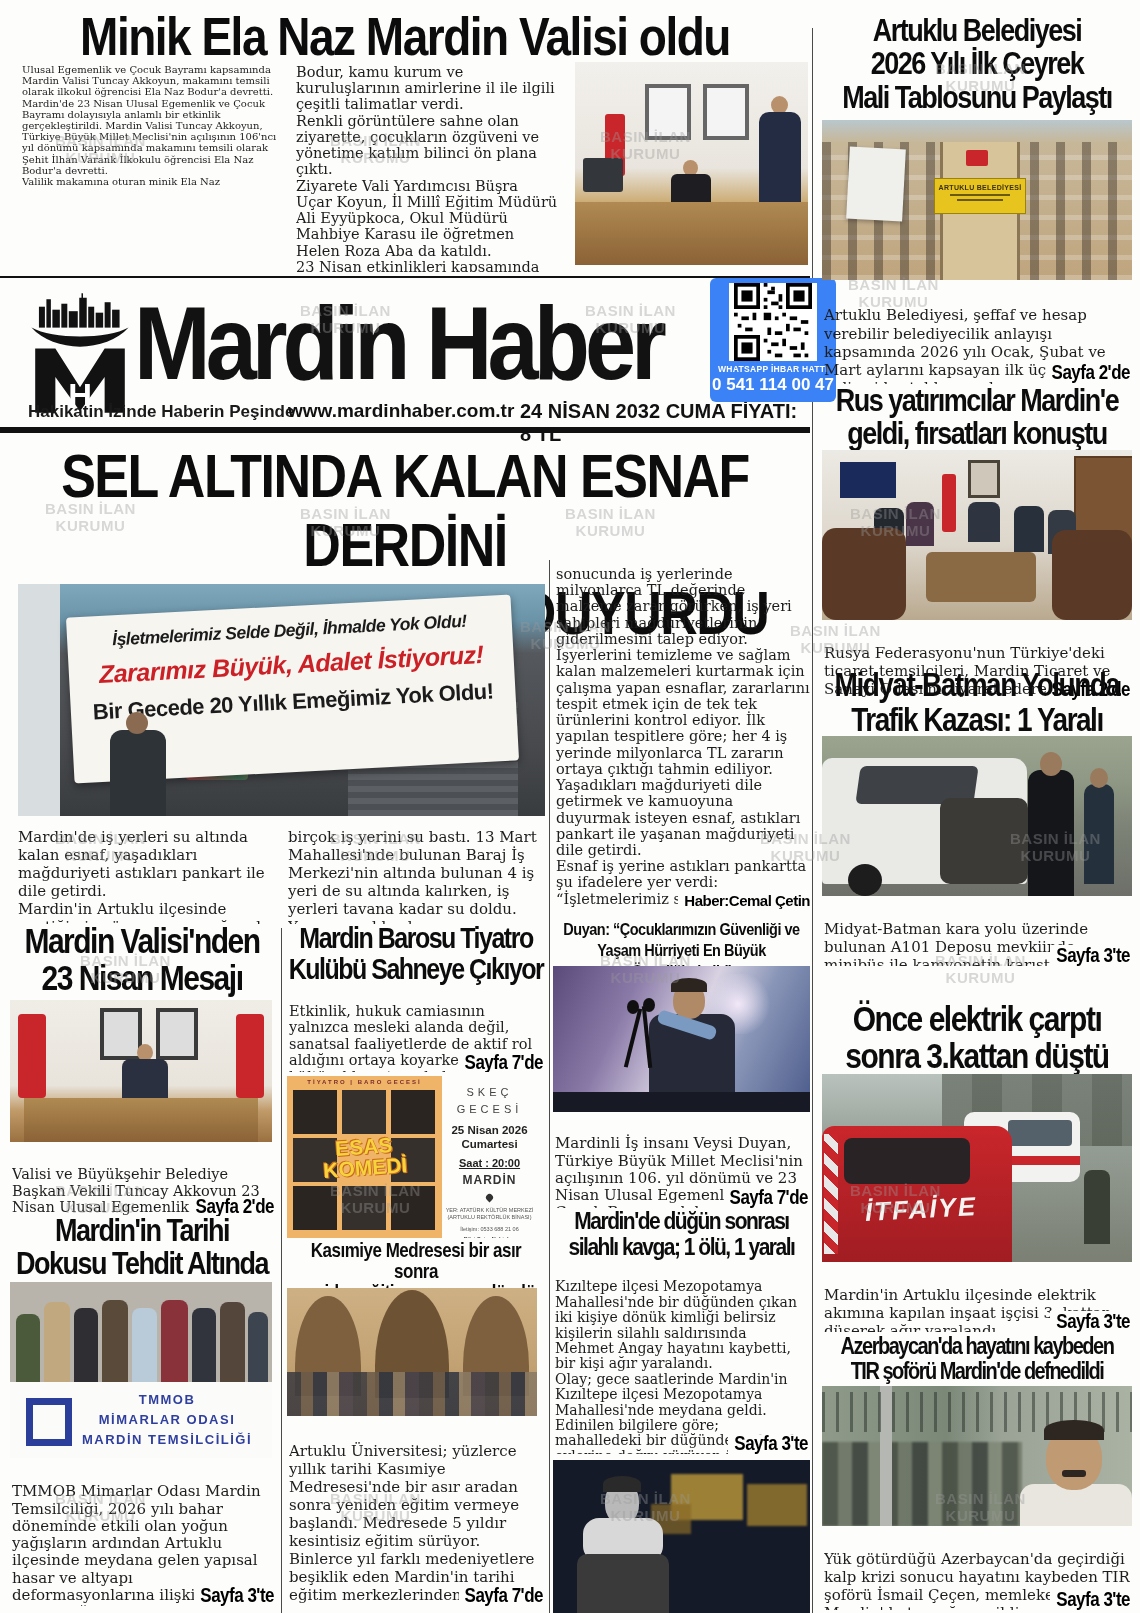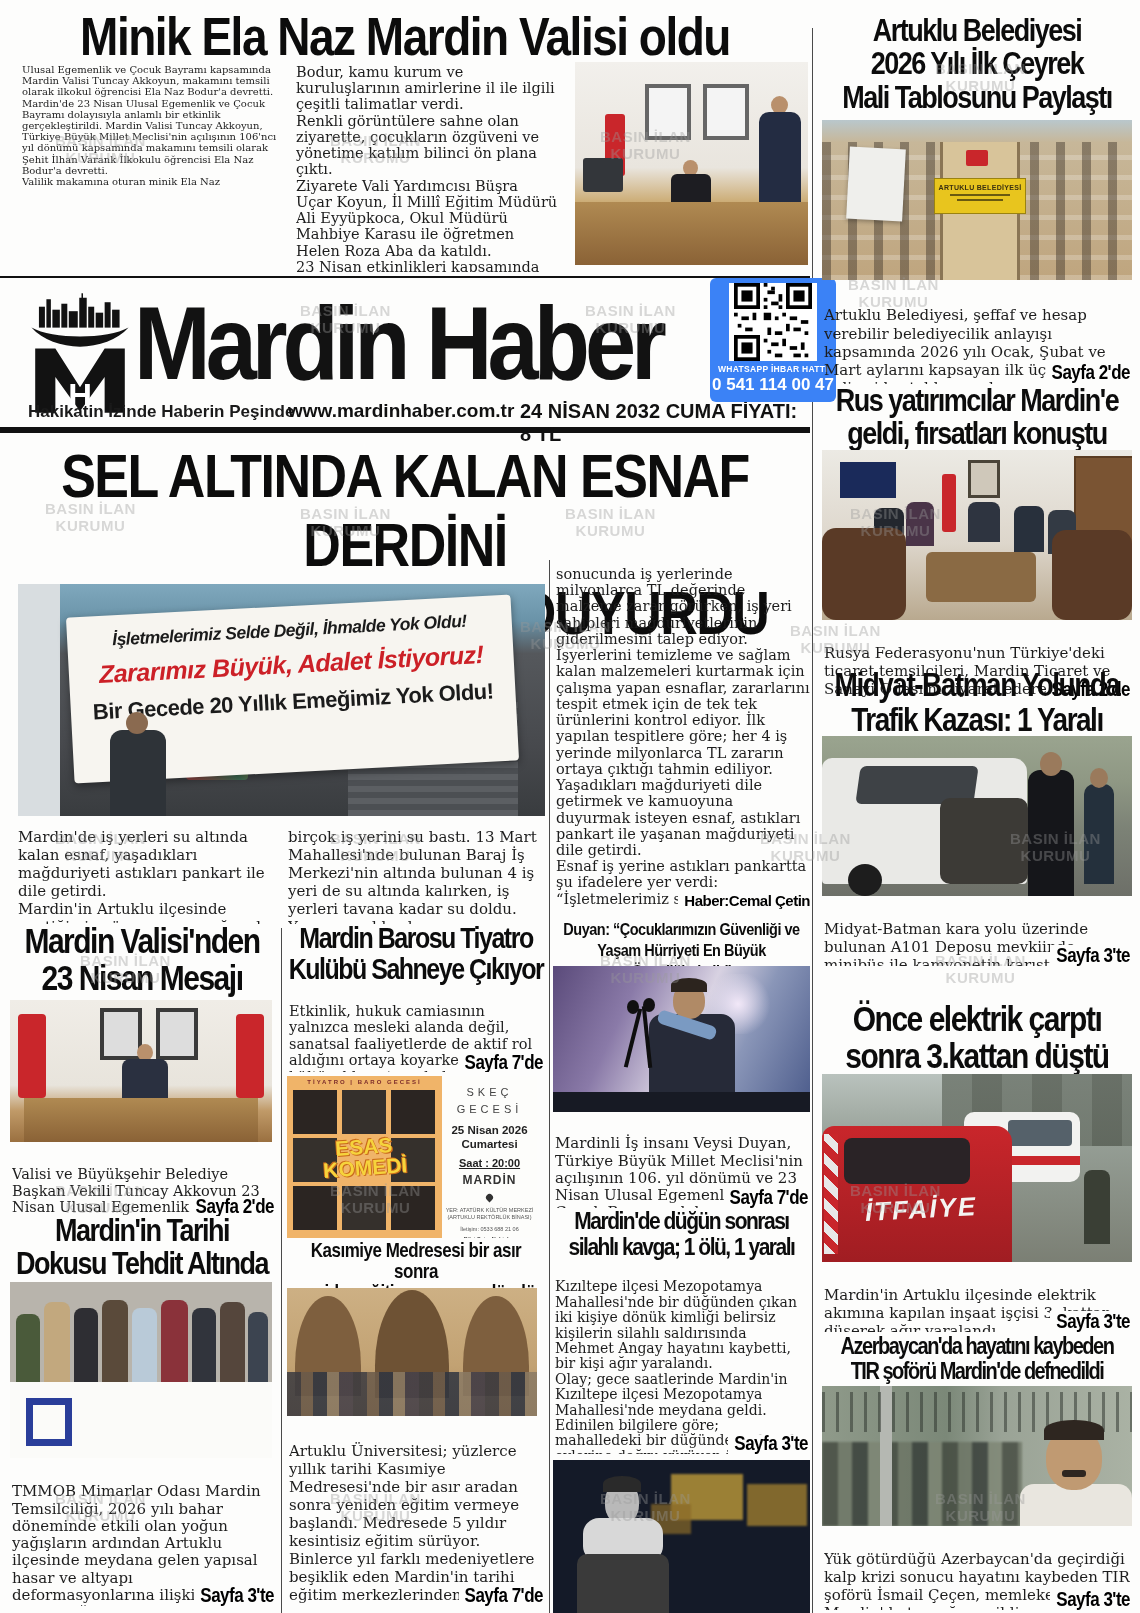--- a/index.html
+++ b/index.html
@@ -184,20 +184,23 @@
         <div class="shape" style="left:64px;top:20px;width:24px;height:76px;background:#2e2e33;border-radius:8px 8px 0 0;"></div>
         <div class="shape" style="left:92px;top:12px;width:26px;height:84px;background:#5a4a3a;border-radius:8px 8px 0 0;"></div>
         <div class="shape" style="left:122px;top:20px;width:25px;height:76px;background:#b9cad8;border-radius:8px 8px 0 0;"></div>
         <div class="shape" style="left:151px;top:12px;width:27px;height:84px;background:#8a323a;border-radius:8px 8px 0 0;"></div>
         <div class="shape" style="left:182px;top:20px;width:24px;height:76px;background:#31343c;border-radius:8px 8px 0 0;"></div>
         <div class="shape" style="left:210px;top:14px;width:25px;height:82px;background:#55463c;border-radius:8px 8px 0 0;"></div>
         <div class="shape" style="left:238px;top:24px;width:20px;height:72px;background:#3c4450;border-radius:8px 8px 0 0;"></div>
       </div>
       <div class="abs" style="left:0;top:100px;width:262px;height:76px;background:#fbfbf9;">
         <div class="shape" style="left:16px;top:16px;width:32px;height:34px;border:7px solid #2a3e9a;"></div>
+        <div style="position:absolute;left:58px;top:8px;width:198px;text-align:center;font-size:13px;font-weight:800;color:#2f3f9f;letter-spacing:1.5px;line-height:1.55;white-space:pre-line;">TMMOB
+MİMARLAR ODASI
+MARDİN TEMSİLCİLİĞİ</div>
       </div>
     </div>
     <div class="body" style="left:4px;top:252px;width:262px;height:140px;font-size:15px;line-height:1.15;">
       <span>TMMOB Mimarlar Odası Mardin Temsilciliği, 2026 yılı bahar döneminde etkili olan yoğun yağışların ardından Artuklu ilçesinde meydana gelen yapısal hasar ve altyapı deformasyonlarına ilişkin hazırladığı teknik tespit raporunu kamuoyuyla paylaştı.</span>
       <span class="ref">Sayfa 3'te</span>
     </div>
   </div>
 
   <div class="abs" style="left:287px;top:920px;width:258px;height:318px;">
     <div class="hl" style="left:0;top:2px;width:258px;font-size:25px;">Mardin Barosu Tiyatro

